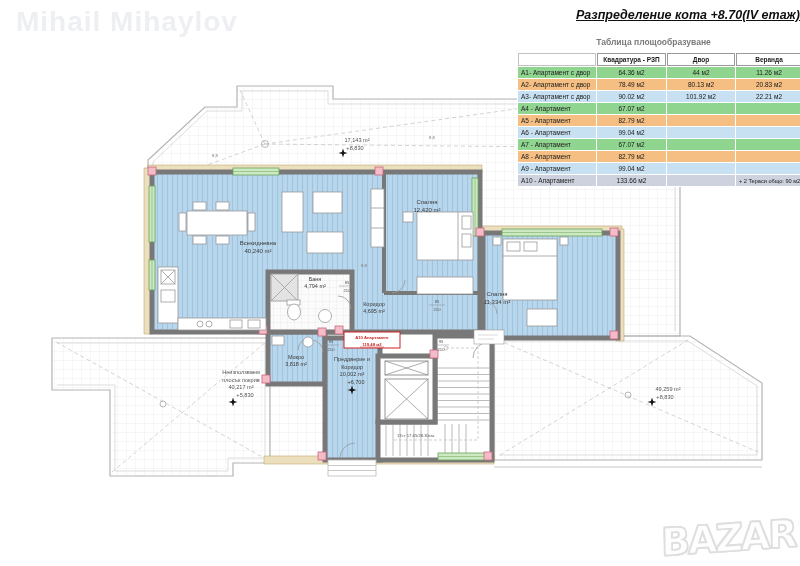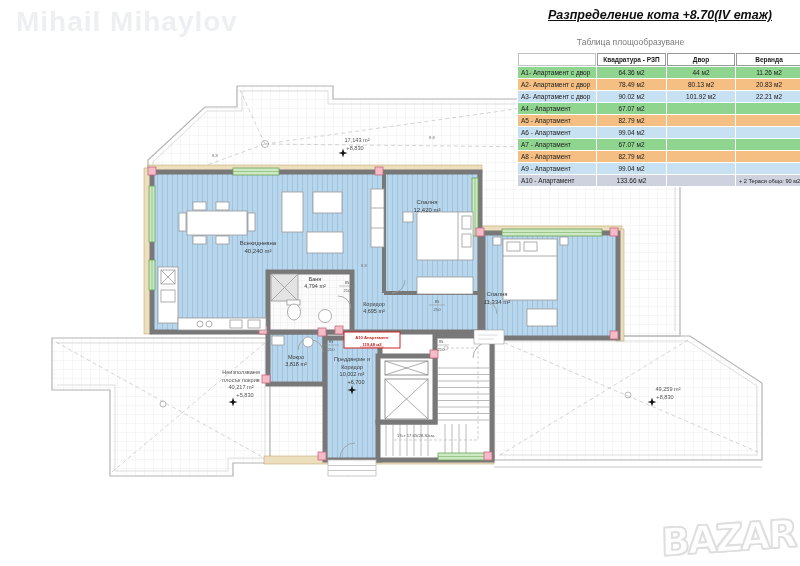--- a/index.html
+++ b/index.html
@@ -1,24 +1,24 @@
 <!DOCTYPE html>
 <html><head>
 <meta charset="utf-8">
 <style>
   html,body{margin:0;padding:0;background:#fff;}
   .canvas{position:relative;width:800px;height:566px;background:#fff;overflow:hidden;
           font-family:"Liberation Sans",sans-serif;}
   .plan-svg{position:absolute;left:0;top:0;z-index:1;}
   .watermark{position:absolute;left:16px;top:6px;z-index:2;font-size:28px;font-weight:bold;
              color:#edeff2;letter-spacing:1px;}
-  .title{position:absolute;left:548px;top:8px;width:252px;z-index:3;text-align:left;
+  .title{position:absolute;left:548px;top:8px;width:252px;z-index:3;text-align:right;
          font-size:12.5px;font-weight:bold;font-style:italic;text-decoration:underline;color:#101010;}
-  .caption{position:absolute;left:490px;top:37px;width:281px;z-index:3;text-align:center;
-           font-size:8.5px;color:#7a7a7a;}
+  .caption{position:absolute;left:513px;top:37px;width:281px;z-index:3;text-align:center;
+           font-size:8.5px;color:#7a7a7a;font-weight:bold;}
   table.areas{position:absolute;left:517px;top:52px;width:281px;z-index:3;
               border-collapse:separate;border-spacing:1px;table-layout:fixed;background:#fff;}
   .areas th,.areas td{font-size:6.5px;height:11px;padding:0 3px;overflow:hidden;white-space:nowrap;
                       font-weight:normal;color:#1a1a1a;text-align:center;}
   .areas th{background:#fff;border:1px solid #9a9a9a;font-weight:bold;}
   .areas th.blank{border:1px solid #c2c2c2;}
   .areas td.lbl{text-align:left;}
   .c-green td{background:#8fd48f;}
   .c-orange td{background:#f5be82;}
   .c-blue td{background:#c8e1f2;}

